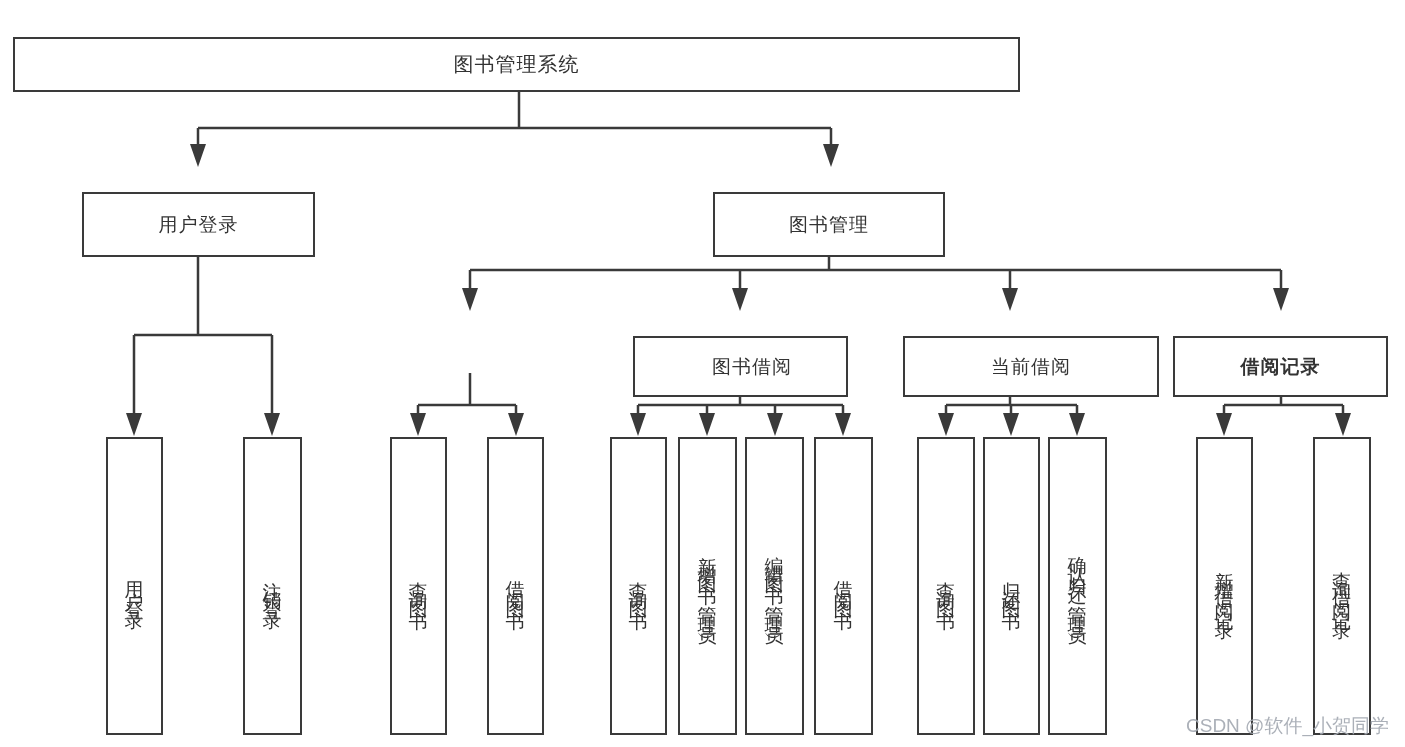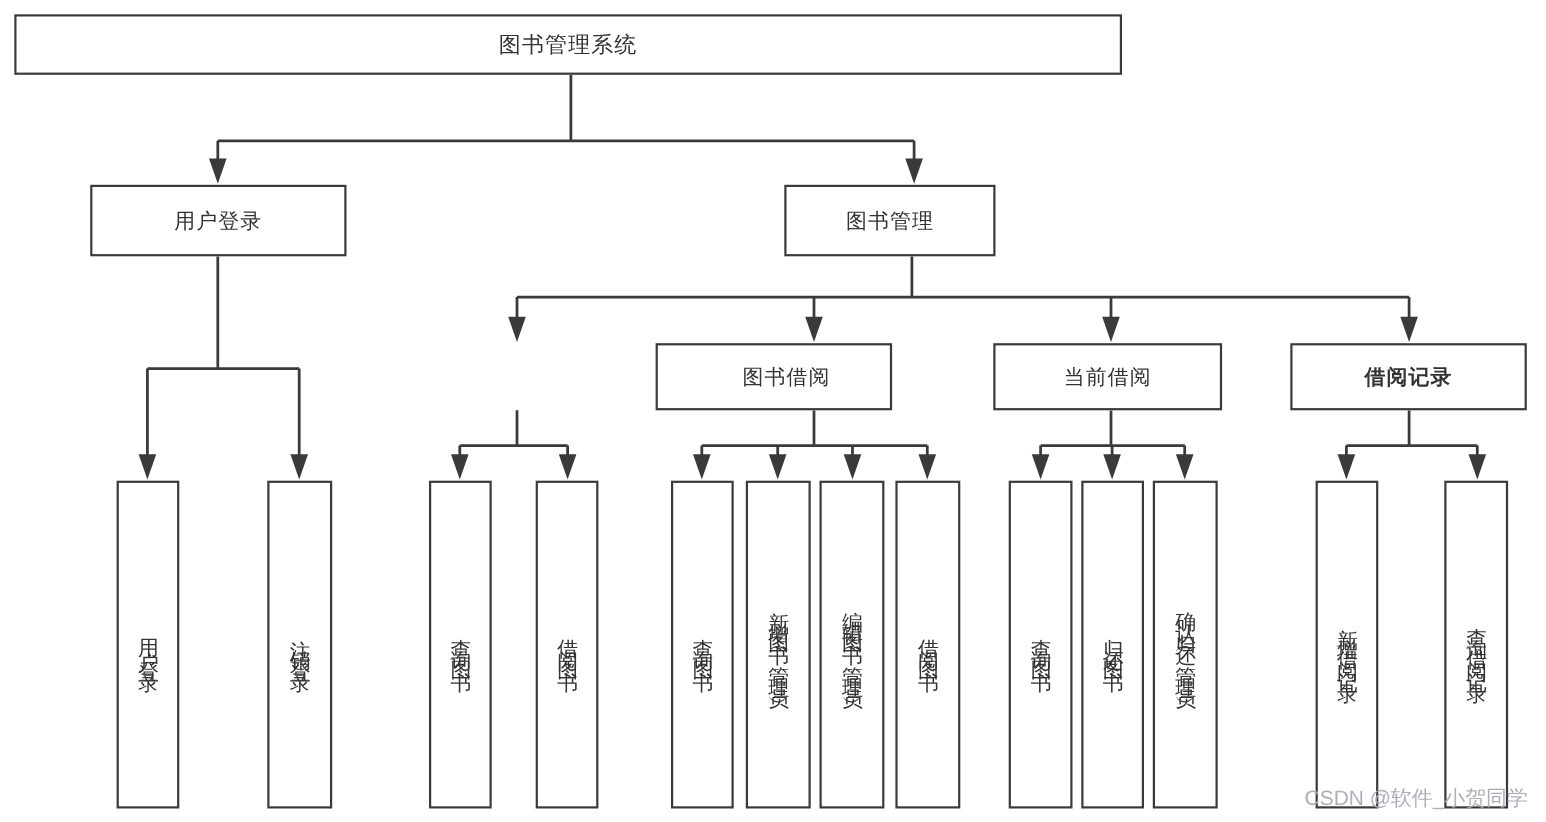--- a/index.html
+++ b/index.html
@@ -21,21 +21,21 @@
     position: absolute;
     box-sizing: border-box;
     background: #ffffff;
     border: 2.5px solid #3a3a3a;
     display: flex;
     align-items: center;
     justify-content: center;
     color: #333333;
     z-index: 2;
   }
-  .hbox { font-size: 19px; letter-spacing: 1px; }
+  .hbox { font-size: 19px; letter-spacing: 1px; margin-top: 24px; }
   .root-box { font-size: 20px; }
   .vbox span {
     writing-mode: vertical-rl;
     text-orientation: mixed;
     font-size: 19px;
     letter-spacing: 10px;
     line-height: 1;
     color: #333333;
   }
   .watermark {
@@ -93,28 +93,28 @@
     </g>
   </svg>
 
   <div class="node hbox root-box" style="left:13px; top:13px; width:1007px; height:55px;">
     <span>图书管理系统</span>
   </div>
 
   <div class="node hbox" style="left:82px; top:168px; width:233px; height:65px;">
     <span>用户登录</span>
   </div>
-  <div class="node hbox" style="left:713px; top:168px; width:192px; height:65px;">
+  <div class="node hbox" style="left:713px; top:168px; width:232px; height:65px;">
     <span>图书管理</span>
   </div>
 
-  <div class="node hbox" style="left:596px; top:312px; width:215px; height:61px;padding-left:23px;">
+  <div class="node hbox" style="left:633px; top:312px; width:215px; height:61px;padding-left:23px;">
     <span>图书借阅</span>
   </div>
-  <div class="node hbox" style="left:903px; top:312px; width:208px; height:61px;justify-content:center;">
+  <div class="node hbox" style="left:903px; top:312px; width:256px; height:61px;justify-content:center;">
     <span>当前借阅</span>
   </div>
   <div class="node hbox" style="left:1173px; top:312px; width:215px; height:61px;font-weight:bold;">
     <span>借阅记录</span>
   </div>
 
   <div class="node vbox" style="left:106px; top:437px; width:57px; height:298px;">
     <span>用户登录</span>
   </div>
   <div class="node vbox" style="left:243px; top:437px; width:59px; height:298px;">

